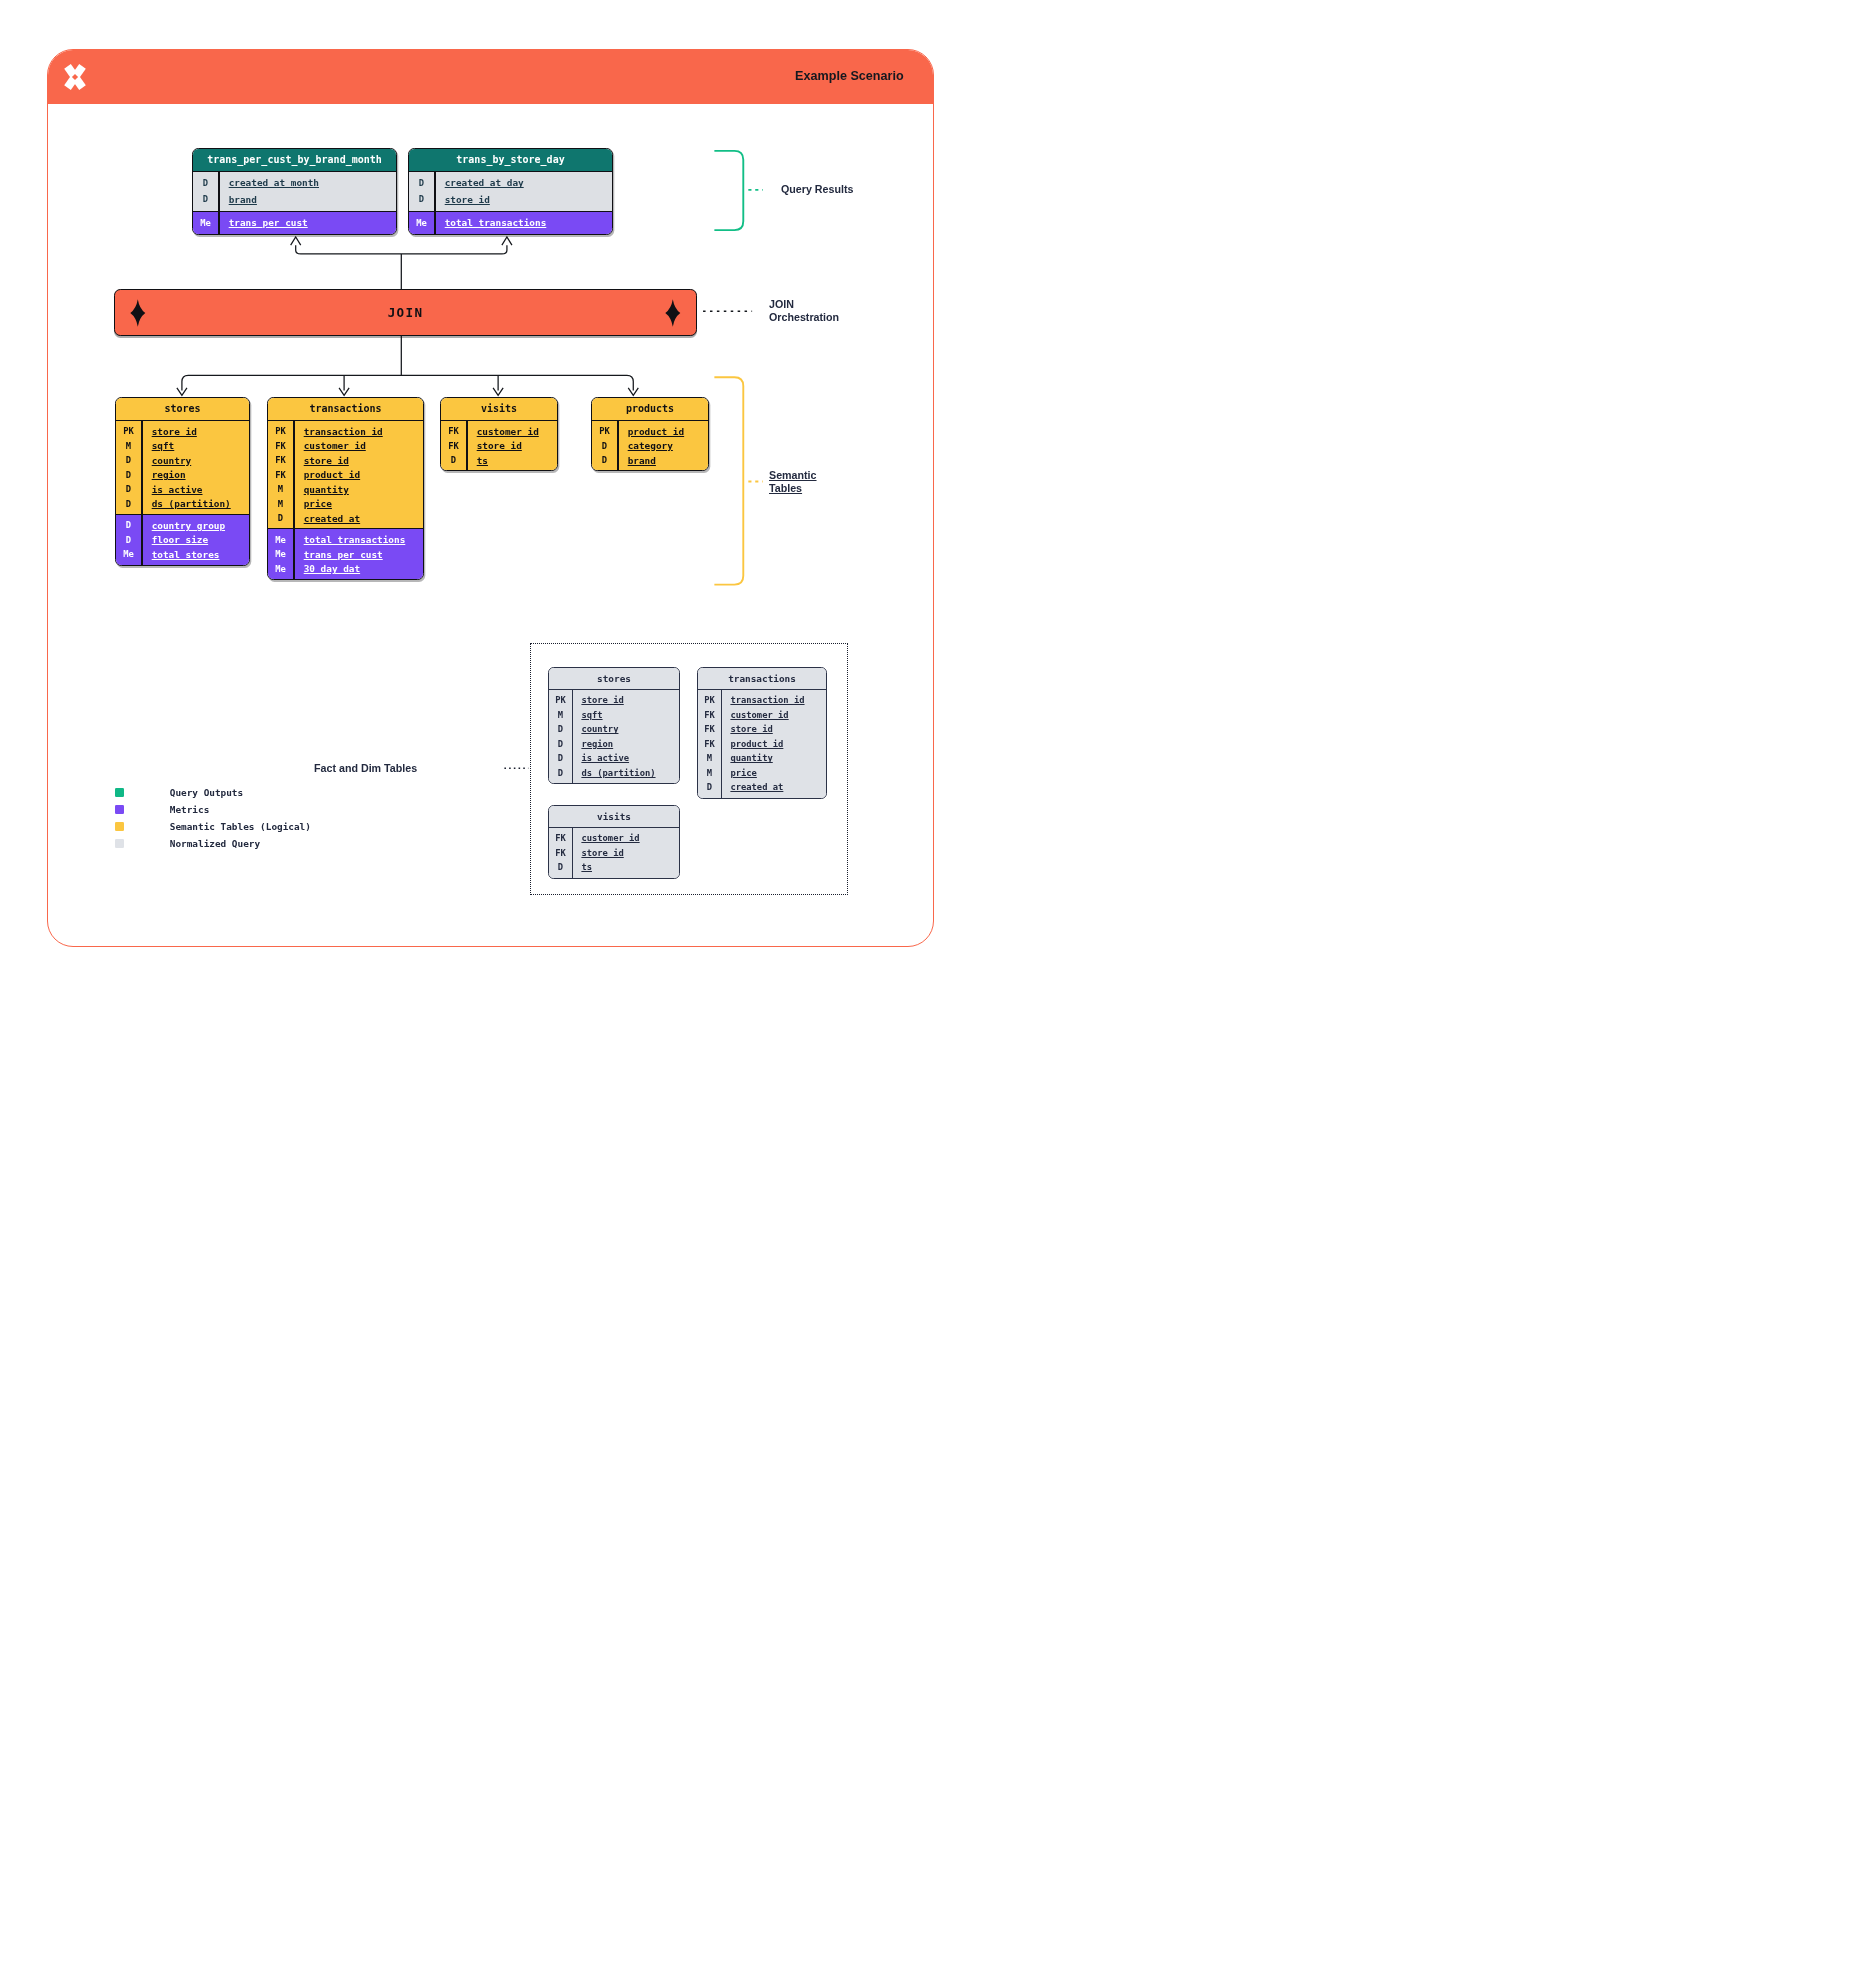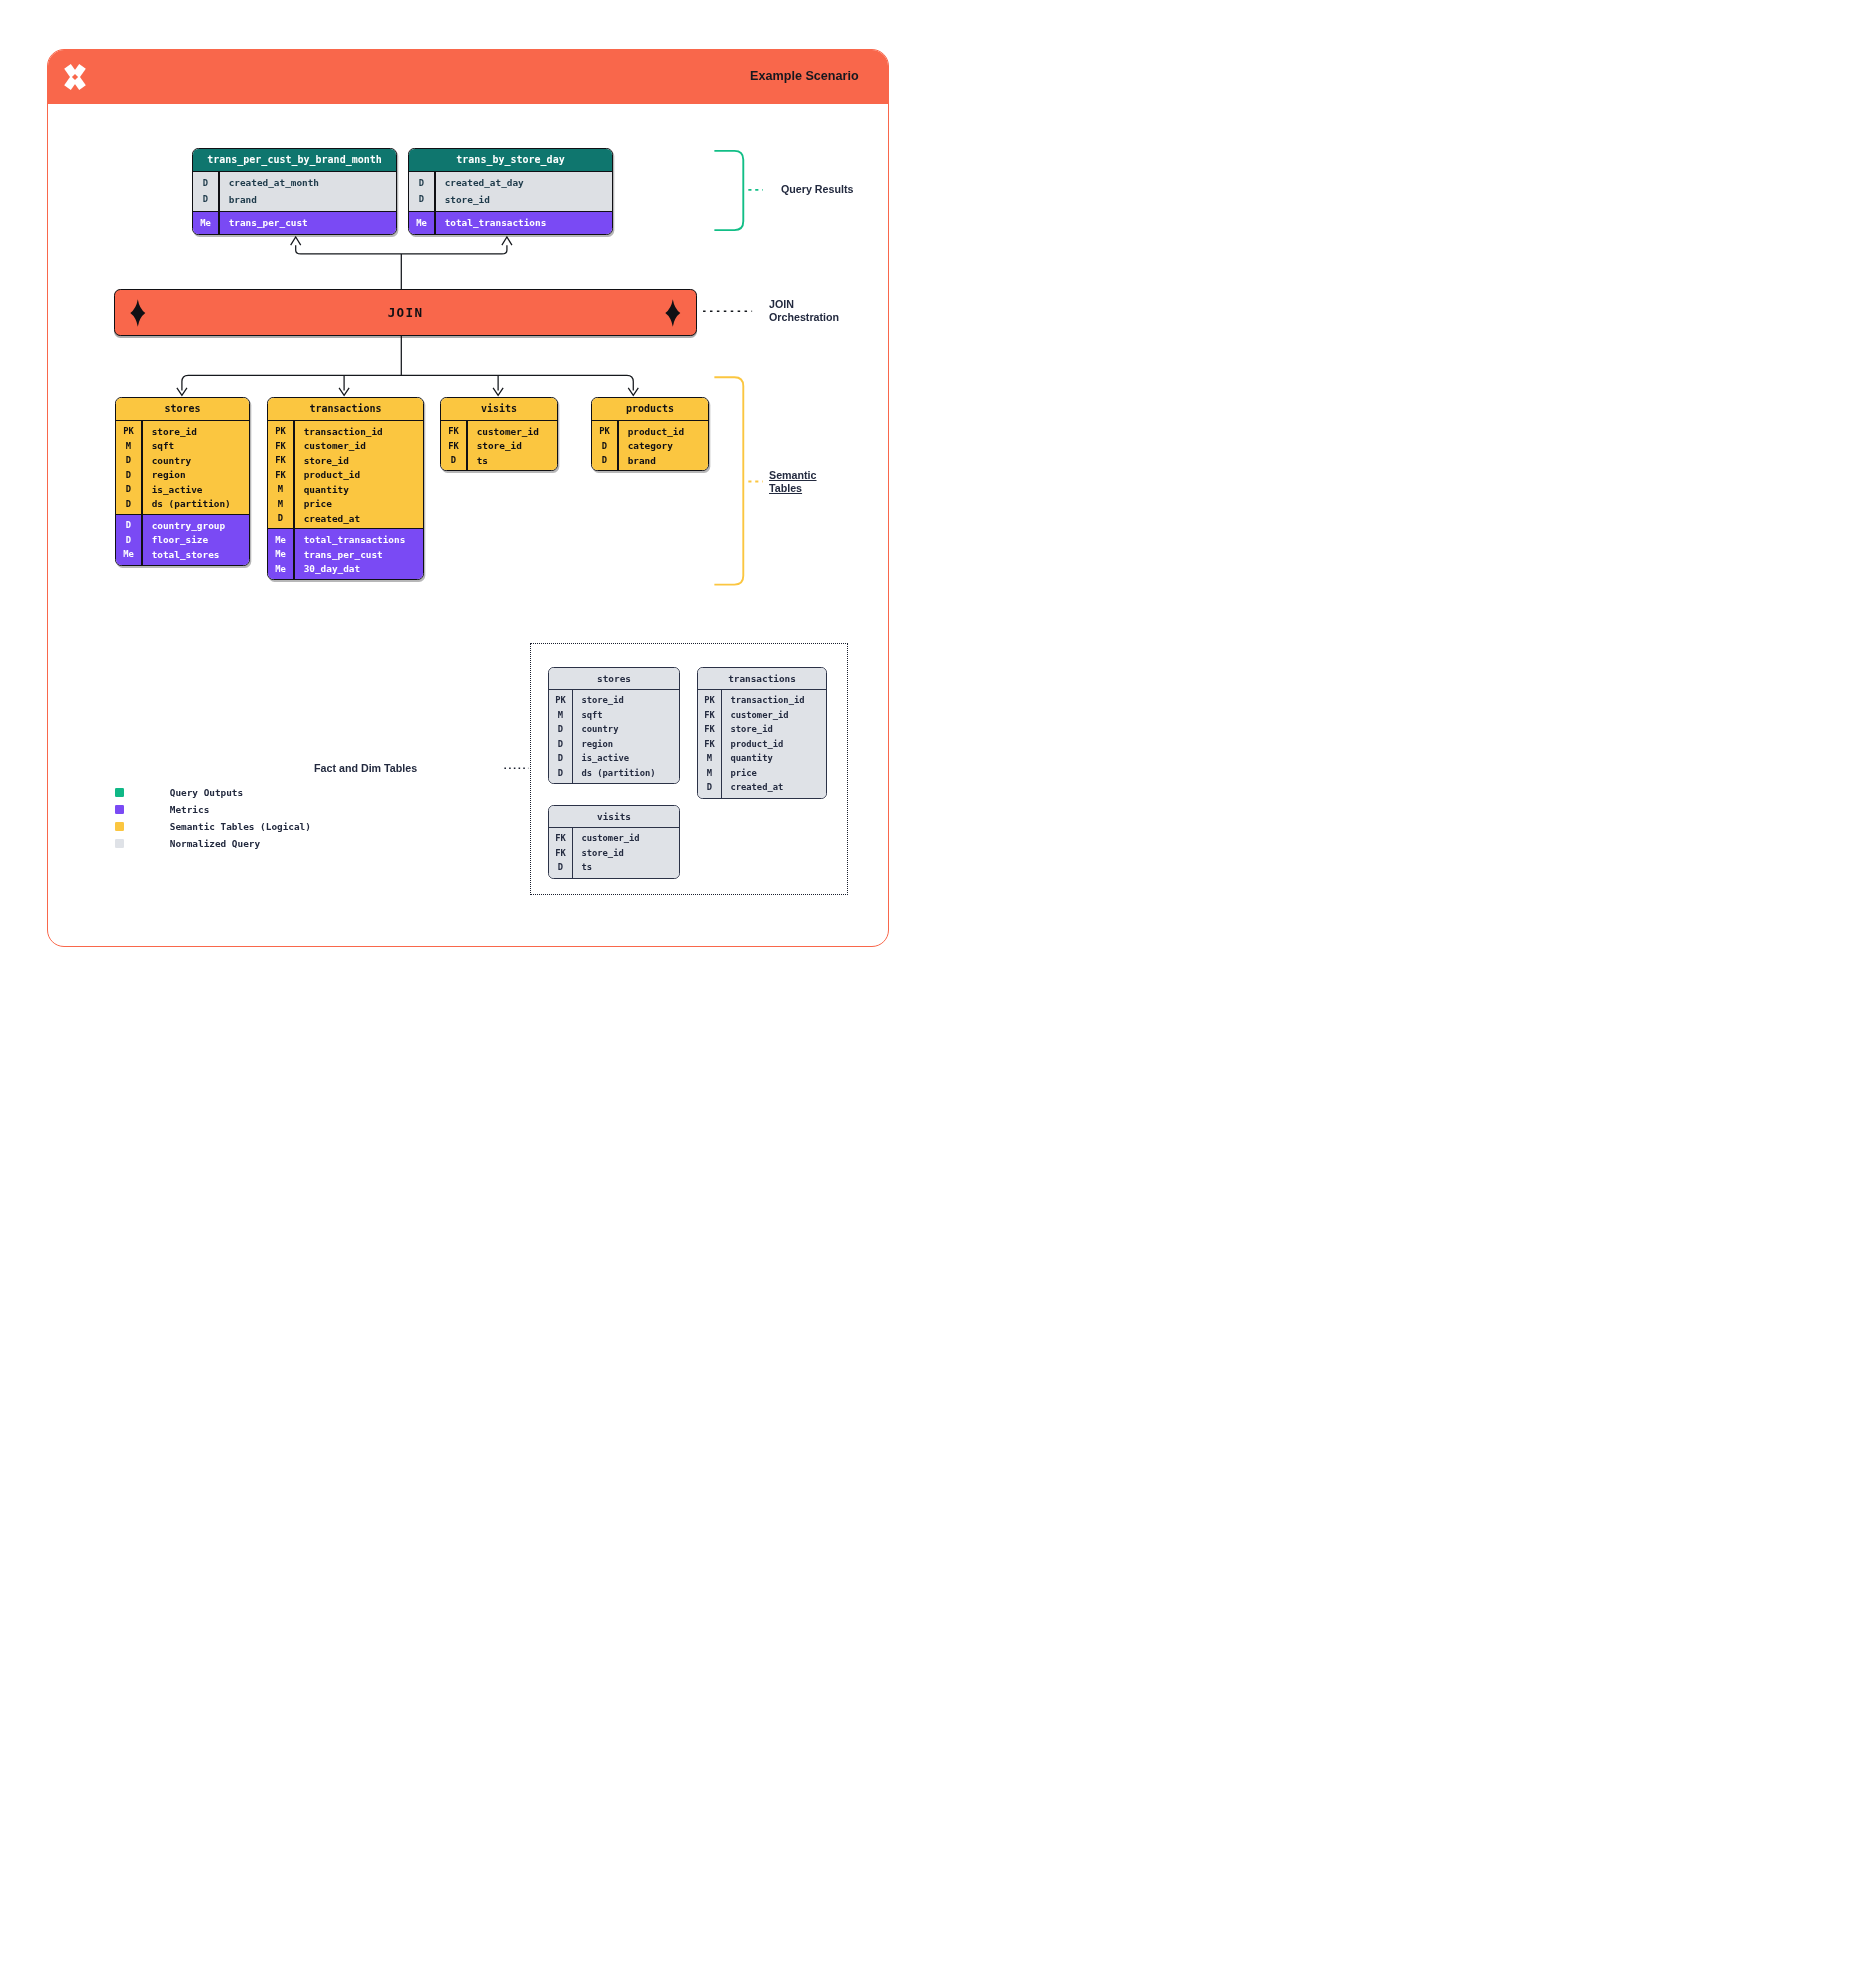--- a/index.html
+++ b/index.html
@@ -1,36 +1,36 @@
 <!DOCTYPE html>
 <html style="font-size:10px"><head>
 <meta charset="utf-8">
 <style>
   html,body{margin:0;padding:0;background:#ffffff;}
   body{width:934px;height:992px;position:relative;font-family:"Liberation Sans",sans-serif;}
   #stage{position:absolute;inset:0;width:934px;height:992px;}
 
   .card{position:absolute;left:47px;top:49px;width:840px;height:896px;background:#fff;
-        border:1.9px solid #F9674B;border-radius:17px;overflow:hidden;}
+        border:1.9px solid #F9674B;border-radius:26px;overflow:hidden;padding-left:45px;}
   .hdr{position:absolute;left:-0.6px;top:-0.6px;right:-0.6px;height:55px;background:#F9674B;}
   .hdr-title{position:absolute;right:30px;top:0;height:55px;line-height:55px;
              font-size:12.6px;font-weight:bold;color:#16181F;}
   .logo{position:absolute;left:12.6px;top:12.6px;width:30px;height:30px;}
 
   svg.overlay{position:absolute;left:0;top:0;width:934px;height:992px;pointer-events:none;}
 
   
   .tbl{position:absolute;border:1.9px solid #101014;border-radius:6.3px;background:#fff;overflow:hidden;
        font-family:"DejaVu Sans Mono",monospace;font-weight:bold;box-shadow:1.3px 1.9px 0 rgba(16,16,20,.30);}
   .t-head{text-align:center;font-size:10px;padding:5px 2.5px 5.7px;}
   .t-sec{position:relative;padding:3.1px 0;}
   .t-sec::before{content:"";position:absolute;left:25px;top:0;bottom:0;width:1.9px;background:#101014;}
   .t-row{display:flex;align-items:center;}
   .t-key{flex:0 0 25px;text-align:center;font-size:8.8px;}
-  .t-name{padding-left:10.7px;font-size:9.4px;white-space:nowrap;}
+  .t-name{padding-left:10.7px;font-size:9.4px;white-space:nowrap;text-decoration:underline;}
 
   .q .t-head{background:#0f766e;color:#ffffff;}
   .q .sec-dim{background:#DDE0E4;color:#1E3A4A;border-top:1.9px solid #101014;}
   .q .sec-metric{background:#7A4AF4;color:#ffffff;border-top:1.9px solid #101014;}
   .q .t-row{height:16.4px;}
 
   .s .t-head{background:#FBC640;color:#101014;}
   .s .sec-dim{background:#FBC640;color:#101014;border-top:1.9px solid #101014;}
   .s .sec-metric{background:#7A4AF4;color:#ffffff;border-top:1.9px solid #101014;}
   .s .t-row{height:14.5px;}

